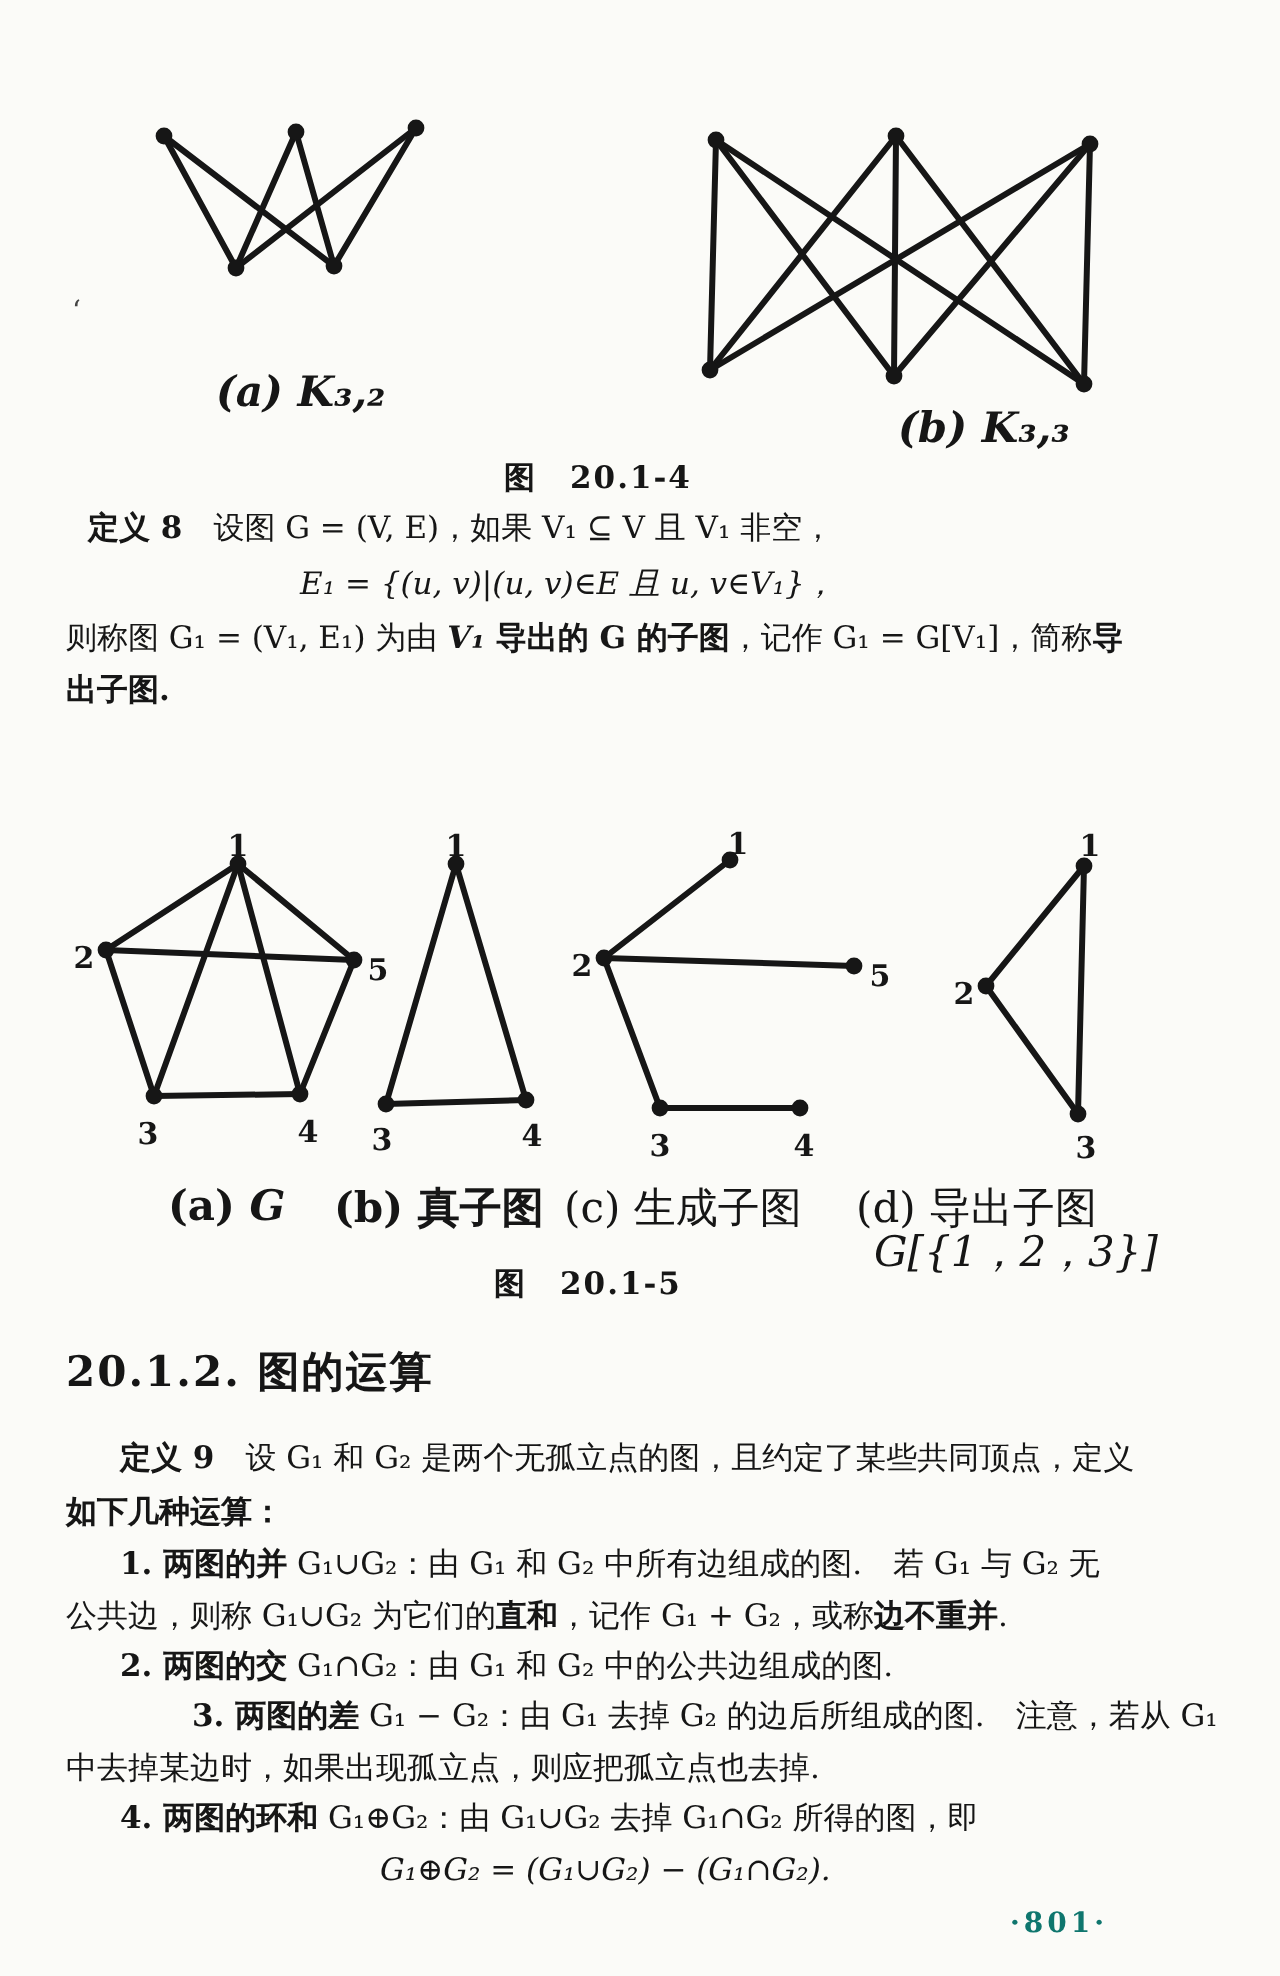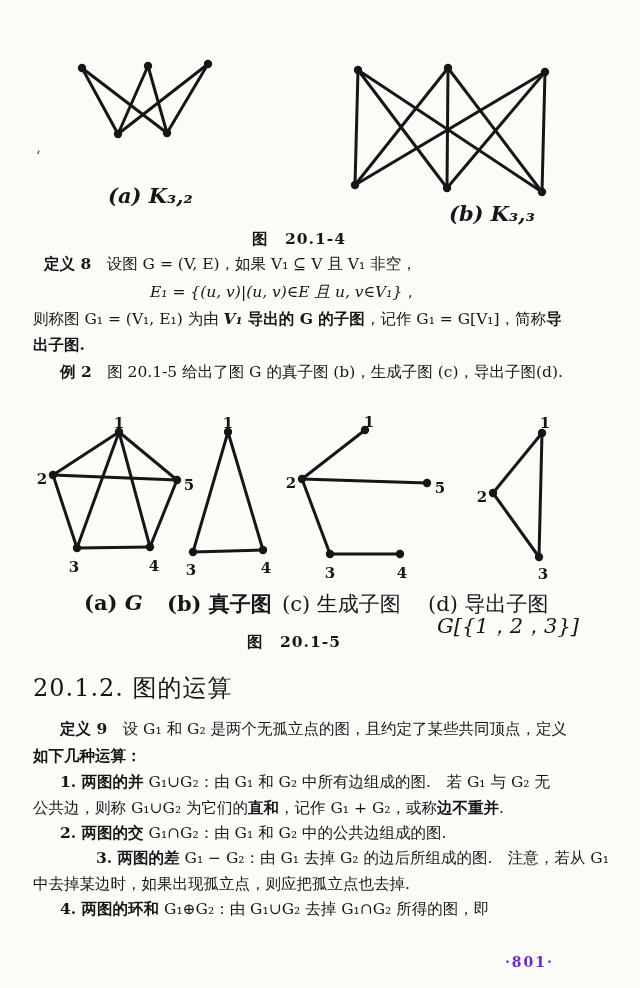--- a/index.html
+++ b/index.html
@@ -11,26 +11,26 @@
     font-family:"DejaVu Serif","DejaVu Sans",serif;
     color:#161616;
     overflow:hidden;
   }
   .tline{position:absolute;font-size:15.5px;line-height:1.2;white-space:nowrap;}
   .b{font-weight:bold;}
   .i{font-style:italic;}
   .cap{position:absolute;font-size:15.5px;font-weight:bold;white-space:nowrap;letter-spacing:1px;}
   .glabel{position:absolute;font-size:21px;white-space:nowrap;}
   .glabel .b{font-weight:bold;}
-  .heading{position:absolute;font-size:24px;font-weight:normal;letter-spacing:1px;}
+  .heading{position:absolute;font-size:21px;font-weight:bold;letter-spacing:1px;}
   svg.graph{position:absolute;overflow:visible;}
   svg.graph line{stroke:#161616;stroke-width:3;stroke-linecap:round;}
   svg.graph circle{fill:#161616;}
   svg.graph text{font:bold 15px "DejaVu Serif",serif;fill:#161616;}
-  .pagenum{position:absolute;font-size:14px;font-weight:bold;letter-spacing:2px;color:#6d28d9;}
+  .pagenum{position:absolute;font-size:14px;font-weight:bold;letter-spacing:2px;color:#0f766e;}
   .artifact{position:absolute;font-size:14px;color:#444;}
 </style>
 </head>
 <body>
 
 <div class="page">
 
   <svg class="graph" style="left:58px;top:52px;" width="170" height="95">
       <line x1="24" y1="16" x2="60" y2="82"></line>
       <line x1="24" y1="16" x2="109" y2="81"></line>
@@ -75,23 +75,20 @@
 
   <div class="tline" style="left:44px;top:255px;">
     <span class="b">定义 8</span><span>　设图 G = (V, E)，如果 V₁ ⊆ V 且 V₁ 非空，</span>
   </div>
   <div class="tline i" style="left:150px;top:283px;">E₁ = {(u, v)|(u, v)∈E 且 u, v∈V₁}，</div>
   <div class="tline" style="left:33px;top:310px;">
     <span>则称图 G₁ = (V₁, E₁) 为由 </span><span class="b i">V₁</span><span class="b"> 导出的 G 的子图</span><span>，记作 G₁ = G[V₁]，简称</span><span class="b">导</span>
   </div>
   <div class="tline b" style="left:33px;top:336px;">出子图.</div>
 
-  <div class="tline" style="left:60px;top:363px;">
-    <span class="b">例 2</span><span>　图 20.1-5 给出了图 G 的真子图 (b)，生成子图 (c)，导出子图(d).</span>
-  </div>
 
   <svg class="graph" style="left:40px;top:412px;" width="150" height="155">
       <line x1="79" y1="20" x2="13" y2="63"></line>
       <line x1="79" y1="20" x2="137" y2="68"></line>
       <line x1="13" y1="63" x2="137" y2="68"></line>
       <line x1="13" y1="63" x2="37" y2="136"></line>
       <line x1="137" y1="68" x2="110" y2="135"></line>
       <line x1="37" y1="136" x2="110" y2="135"></line>
       <line x1="79" y1="20" x2="37" y2="136"></line>
       <line x1="79" y1="20" x2="110" y2="135"></line>
@@ -171,16 +168,17 @@
   <div class="tline" style="left:60px;top:824px;">
     <span class="b">2. 两图的交</span><span> G₁∩G₂：由 G₁ 和 G₂ 中的公共边组成的图.</span>
   </div>
   <div class="tline" style="left:60px;top:849px;margin-left:36px;">
     <span class="b">3. 两图的差</span><span> G₁ − G₂：由 G₁ 去掉 G₂ 的边后所组成的图.　注意，若从 G₁</span>
   </div>
   <div class="tline" style="left:33px;top:875px;">中去掉某边时，如果出现孤立点，则应把孤立点也去掉.</div>
   <div class="tline" style="left:60px;top:900px;">
     <span class="b">4. 两图的环和</span><span> G₁⊕G₂：由 G₁∪G₂ 去掉 G₁∩G₂ 所得的图，即</span>
   </div>
+  <div class="tline i" style="left:190px;top:926px;">G₁⊕G₂ = (G₁∪G₂) − (G₁∩G₂).</div>
 
   <div class="pagenum" style="left:505px;top:954px;">·801·</div>
 
 </div>
 
 </body></html>

